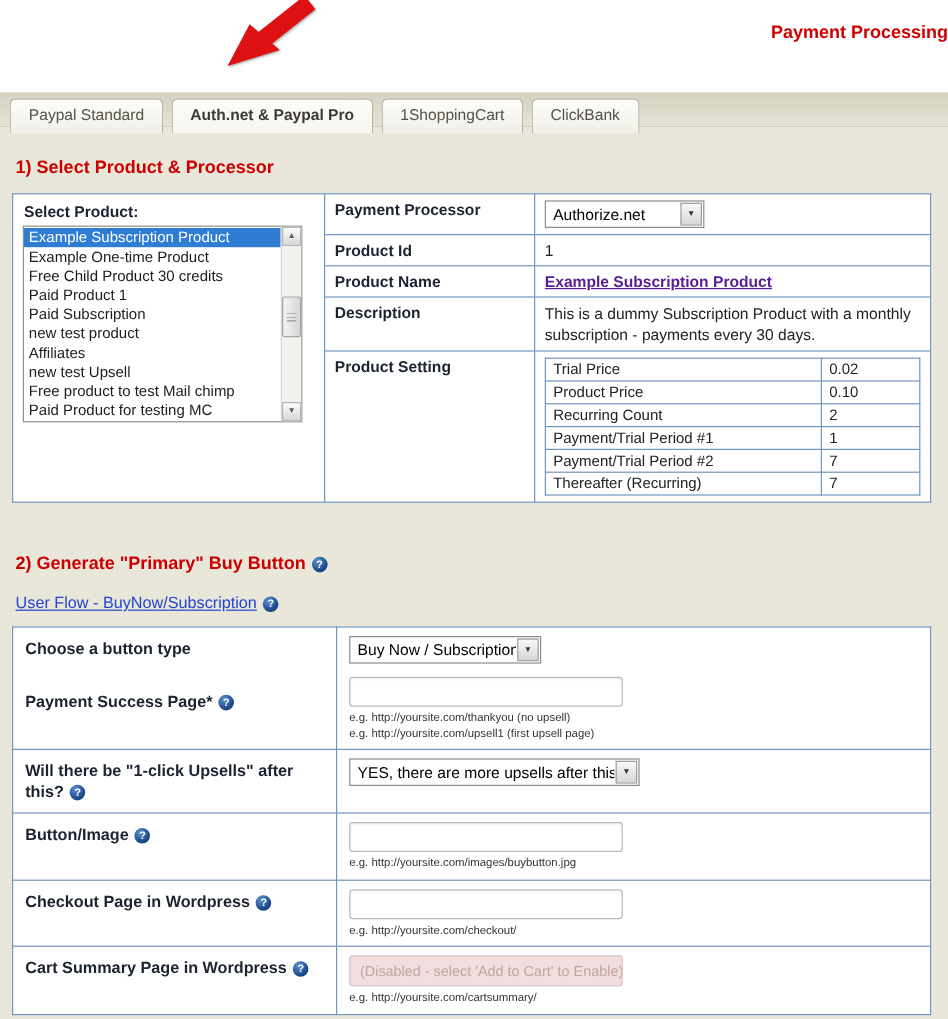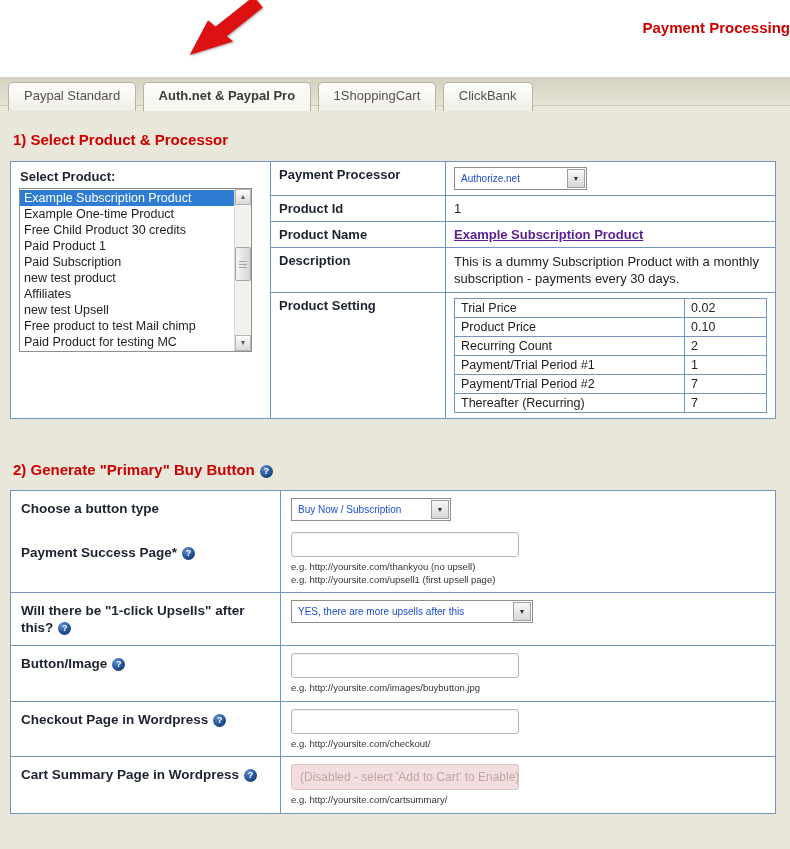--- a/index.html
+++ b/index.html
@@ -148,21 +148,21 @@
     display: inline-flex;
     align-items: center;
     height: 23px;
     border: 1px solid #8c8c8c;
     background: #ffffff;
     cursor: pointer;
     vertical-align: middle;
   }
   .fs-text {
     flex: 1; padding: 0 6px;
-    font-size: 10px; color: #1d4ed8;
+    font-size: 13px; color: #000000;
     white-space: nowrap; overflow: hidden;
   }
   .fs-btn {
     width: 18px; height: 19px; margin: 1px;
     background: linear-gradient(#f8f8f8, #d7d7d7);
     border: 1px solid #9f9f9f;
     color: #333;
     font-size: 7px; line-height: 17px; text-align: center;
   }
   .fs-btn::after { content: "▼"; }
@@ -353,20 +353,23 @@
             </table>
       </td>
     </tr>
   </tbody>
     </table>
 
   <div class="section-heading second">
     <span>2) Generate "Primary" Buy Button</span><span class="help-icon"></span>
   </div>
 
+  <div class="user-flow">
+    <a href="#">User Flow - BuyNow/Subscription</a><span class="help-icon"></span>
+  </div>
 
   <table class="form-table">
     <tbody>
         <tr>
       <td class="flbl">
         <div>Choose a button type</div>
         <div class="second-label">
           <span>Payment Success Page*</span><span class="help-icon"></span>
         </div>
       </td>

